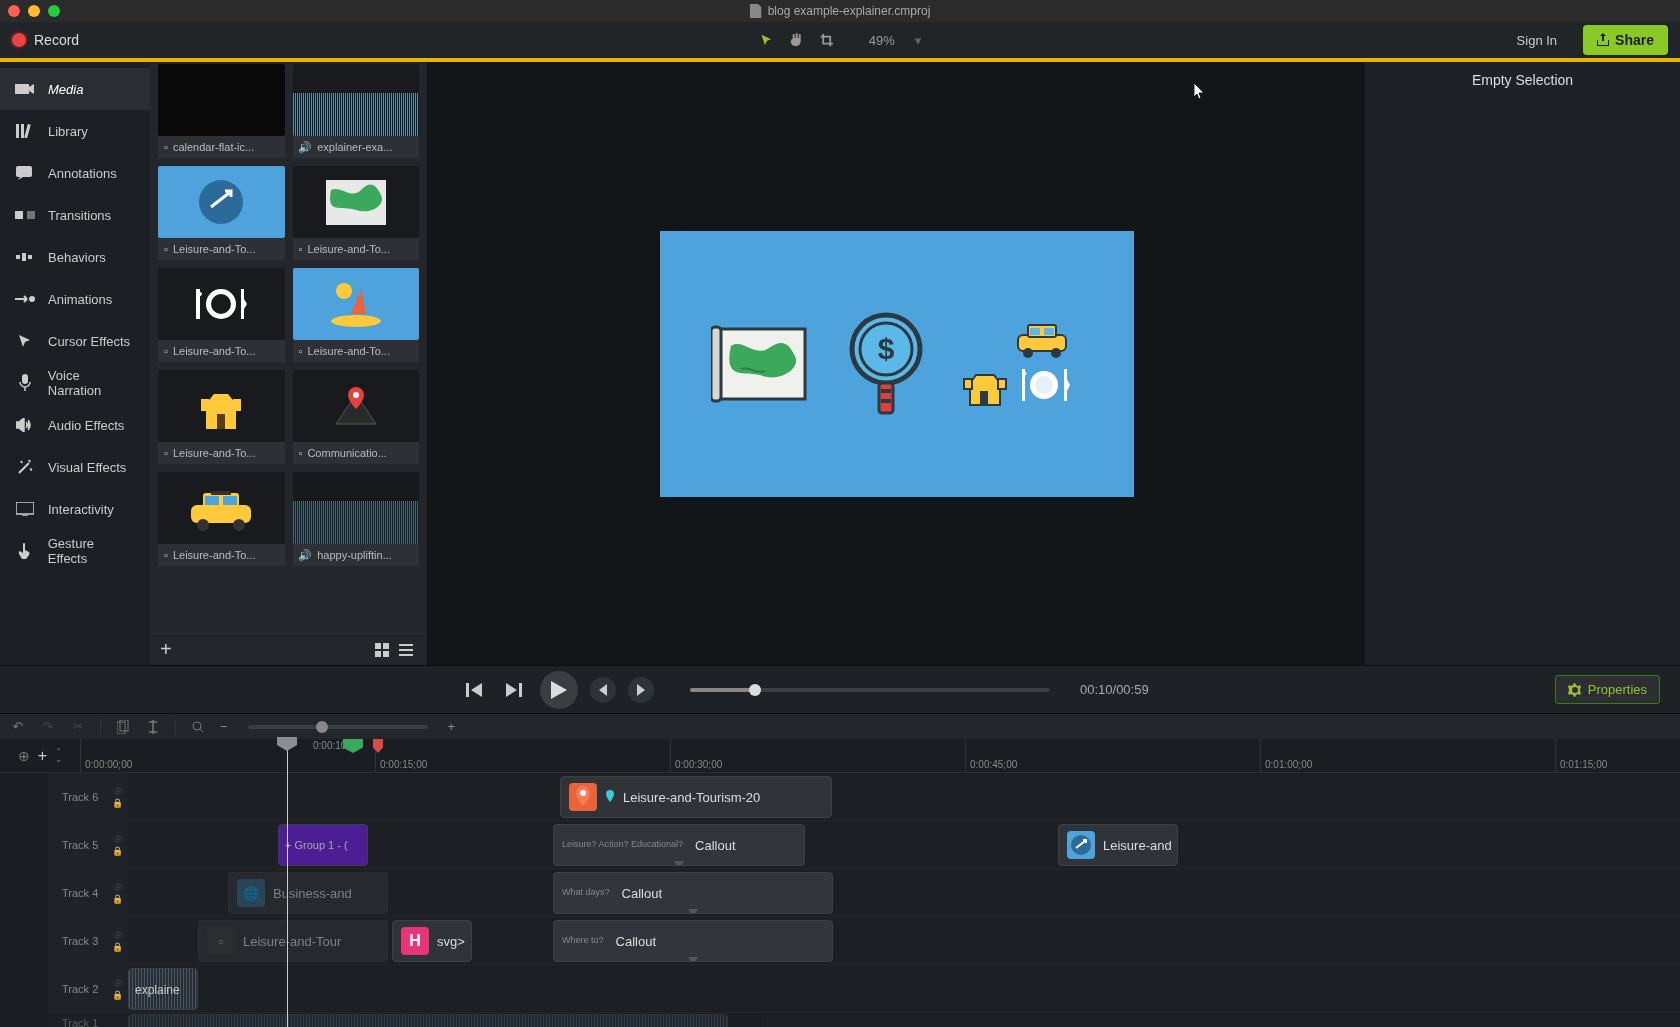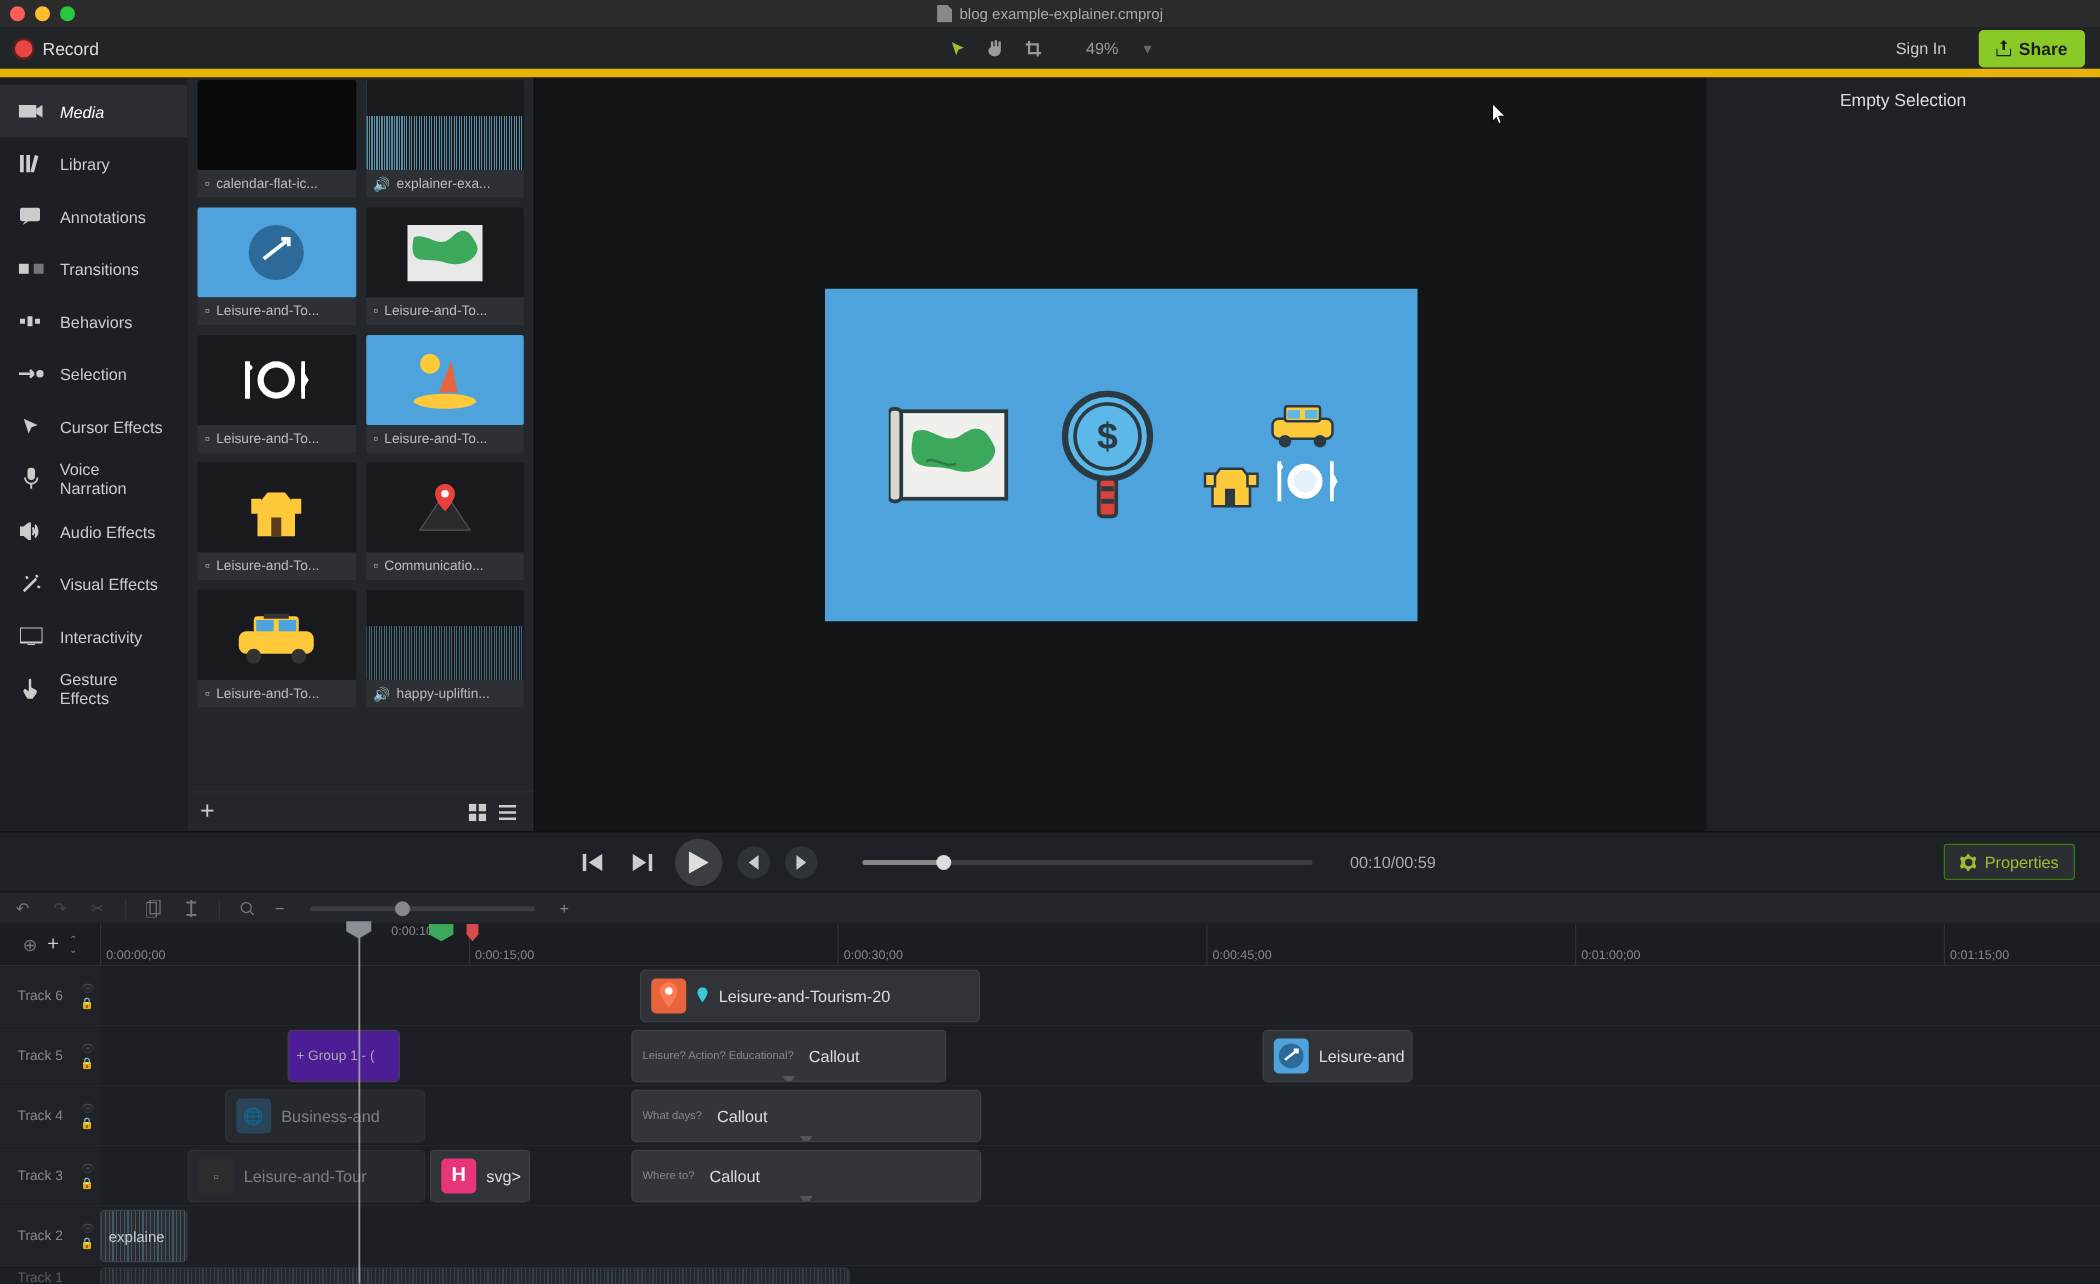--- a/index.html
+++ b/index.html
@@ -7,21 +7,21 @@
 
 
 .titlebar { height: 22px; background: #2b2b2b; display: flex; align-items: center; padding: 0 8px; position: relative; }
 .traffic-lights { display: flex; gap: 8px; }
 .tl { width: 12px; height: 12px; border-radius: 50%; }
 .tl.red { background: #ff5f56; } .tl.yellow { background: #ffbd2e; } .tl.green { background: #27c93f; }
 .titlebar-center { position: absolute; left: 50%; transform: translateX(-50%); display: flex; align-items: center; gap: 6px; color: #aaa; font-size: 12px; }
 .doc-icon { width: 12px; height: 14px; background: #888; clip-path: polygon(0 0, 70% 0, 100% 25%, 100% 100%, 0 100%); }
 
 
-.topbar { height: 40px; background: #222528; display: flex; align-items: center; padding: 0 12px; border-bottom: 7px solid #eab308; justify-content: space-between; }
+.topbar { height: 40px; background: #222528; display: flex; align-items: center; padding: 0 12px; border-bottom: 4px solid #eab308; justify-content: space-between; }
 .record-btn { display: flex; align-items: center; gap: 8px; cursor: pointer; }
 .record-dot { width: 14px; height: 14px; background: #e84545; border-radius: 50%; box-shadow: 0 0 0 2px #5a2020; }
 .record-label { color: #ddd; font-size: 14px; font-weight: 500; }
 .center-tools { display: flex; align-items: center; gap: 14px; position: absolute; left: 50%; transform: translateX(-50%); }
 .tool-icon { width: 16px; height: 16px; display: flex; align-items: center; justify-content: center; cursor: pointer; color: #999; }
 .tool-icon.active { color: #9bbf2e; }
 .zoom-level { color: #999; font-size: 13px; margin-left: 20px; }
 .zoom-dd { color: #666; margin-left: 6px; }
 .right-tools { display: flex; align-items: center; gap: 12px; }
 .signin { color: #ccc; font-size: 13px; padding: 6px 14px; cursor: pointer; }
@@ -79,21 +79,21 @@
 .tl-track-head { width: 80px; display: flex; align-items: center; justify-content: center; gap: 8px; }
 .tl-add { color: #ccc; font-size: 16px; cursor: pointer; }
 .tl-ruler { flex: 1; position: relative; overflow: hidden; }
 .ruler-tick { position: absolute; top: 0; height: 100%; border-left: 1px solid #333; color: #888; font-size: 10px; padding-left: 4px; display: flex; align-items: flex-end; padding-bottom: 2px; }
 .playhead { position: absolute; top: 0; left: 287px; width: 1px; height: 288px; background: #ccc; z-index: 20; }
 .playhead-flag { position: absolute; top: -2px; left: -10px; width: 20px; height: 14px; }
 .playhead-time { position: absolute; top: -2px; left: 48px; color: #888; font-size: 10px; white-space: nowrap; }
 .marker-green { position: absolute; top: 0; left: 263px; width: 20px; height: 14px; background: #3ca85c; clip-path: polygon(0 0, 100% 0, 100% 60%, 50% 100%, 0 60%); z-index: 19; }
 .marker-red   { position: absolute; top: 0; left: 293px; width: 10px; height: 14px; background: #d94a4a; clip-path: polygon(0 0, 100% 0, 100% 60%, 50% 100%, 0 60%); z-index: 19; }
 
-.tl-tracks { flex: 1; overflow-y: auto; }
+.tl-tracks { flex: 1; overflow-y: auto; padding-left: 48px; }
 .track { height: 48px; display: flex; border-bottom: 1px solid #24272a; }
 .track-label { width: 80px; padding-left: 14px; display: flex; align-items: center; color: #888; font-size: 11px; background: #1f2327; position: relative; }
 .track-locks { position: absolute; right: 4px; display: flex; flex-direction: column; gap: 2px; color: #444; font-size: 9px; }
 .track-content { flex: 1; position: relative; background: #1c2024; }
 .clip { position: absolute; top: 3px; height: 42px; background: #303438; border-radius: 4px; display: flex; align-items: center; padding: 0 8px; gap: 8px; overflow: hidden; border: 1px solid #3d4146; cursor: pointer; }
 .clip-icon { width: 28px; height: 28px; border-radius: 4px; display: flex; align-items: center; justify-content: center; flex-shrink: 0; }
 .clip-title { color: #ddd; font-size: 13px; white-space: nowrap; }
 .clip-sub { color: #888; font-size: 9px; line-height: 1.1; text-align: right; margin-right: 4px; }
 .clip.callout { background: #32363a; }
 .clip-handle { position: absolute; bottom: -4px; left: 50%; transform: translateX(-50%); width: 10px; height: 8px; background: #555; clip-path: polygon(50% 100%, 0 0, 100% 0); }
@@ -210,21 +210,21 @@
         </span>
       <span>Behaviors</span>
     </div>
     <div class="sidebar-item">
       <span class="sidebar-ico">
           <svg width="20" height="10" viewBox="0 0 20 10">
             <path d="M0 5h12M12 5l-3-3m3 3l-3 3" stroke="currentColor" stroke-width="2" fill="none"></path>
             <circle cx="17" cy="5" r="3" fill="currentColor"></circle>
           </svg>
         </span>
-      <span>Selection</span>
+      <span>Animations</span>
     </div>
     <div class="sidebar-item">
       <span class="sidebar-ico">
           <svg width="16" height="16" viewBox="0 0 16 16">
             <path fill="currentColor" d="M2 2l4 12 2-5 5-2z"></path>
           </svg>
         </span>
       <span>Cursor Effects</span>
     </div>
     <div class="sidebar-item">

